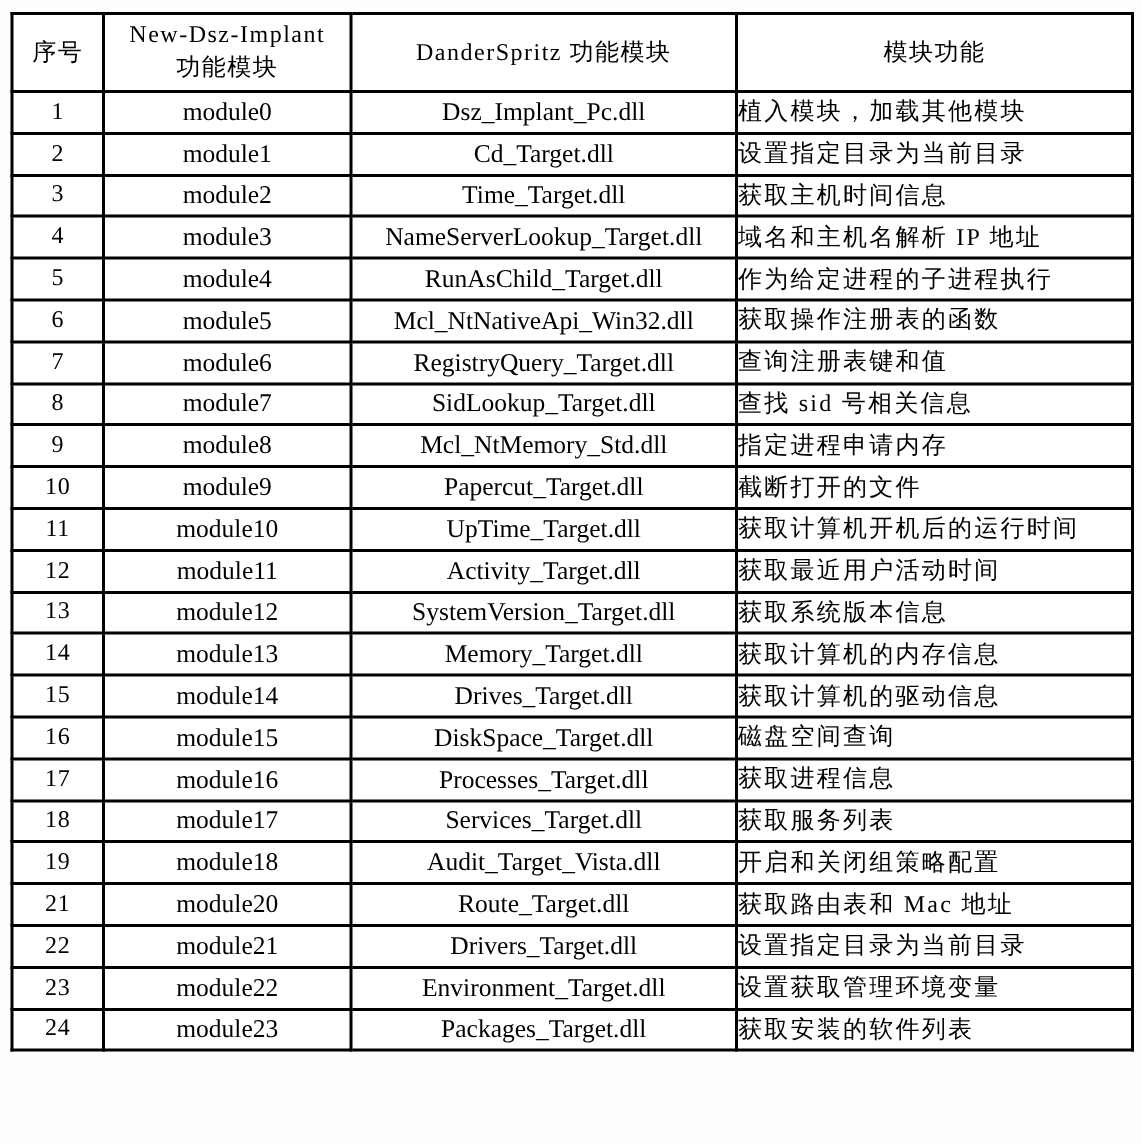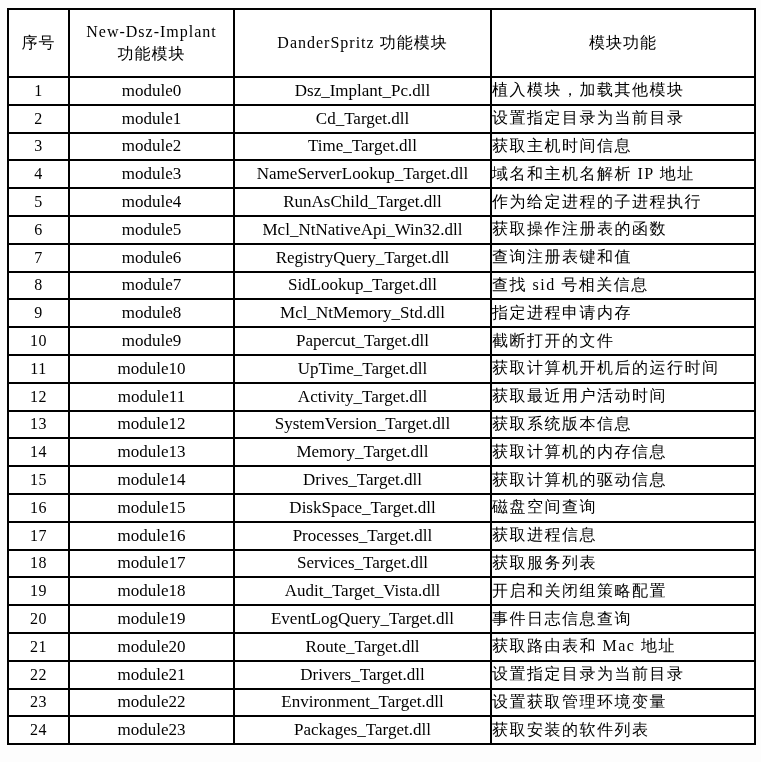--- a/index.html
+++ b/index.html
@@ -33,21 +33,21 @@
     padding: 0;
     vertical-align: middle;
     overflow: hidden;
     white-space: nowrap;
   }
   col.c-serial   { width: 61px; }
   col.c-module   { width: 165px; }
   col.c-dll      { width: 257px; }
   col.c-function { width: 264px; }
 
-  thead tr { height: 68px; margin-left: 12px; }
+  thead tr { height: 52px; margin-left: 12px; }
   tbody tr { height: 27.8px; }
 
   th {
     font-weight: normal;
     font-size: 16px;
     text-align: center;
     letter-spacing: 1px;
   }
   th .hline { display: block; line-height: 1.35; }
 
@@ -194,26 +194,20 @@
           <td class="dll-cell">Services_Target.dll</td>
           <td class="function-cell">获取服务列表</td>
         </tr>
         <tr>
           <td class="serial-cell">19</td>
           <td class="module-cell">module18</td>
           <td class="dll-cell">Audit_Target_Vista.dll</td>
           <td class="function-cell">开启和关闭组策略配置</td>
         </tr>
         <tr>
-          <td class="serial-cell">20</td>
-          <td class="module-cell">module19</td>
-          <td class="dll-cell">EventLogQuery_Target.dll</td>
-          <td class="function-cell">事件日志信息查询</td>
-        </tr>
-        <tr>
           <td class="serial-cell">21</td>
           <td class="module-cell">module20</td>
           <td class="dll-cell">Route_Target.dll</td>
           <td class="function-cell">获取路由表和 Mac 地址</td>
         </tr>
         <tr>
           <td class="serial-cell">22</td>
           <td class="module-cell">module21</td>
           <td class="dll-cell">Drivers_Target.dll</td>
           <td class="function-cell">设置指定目录为当前目录</td>

